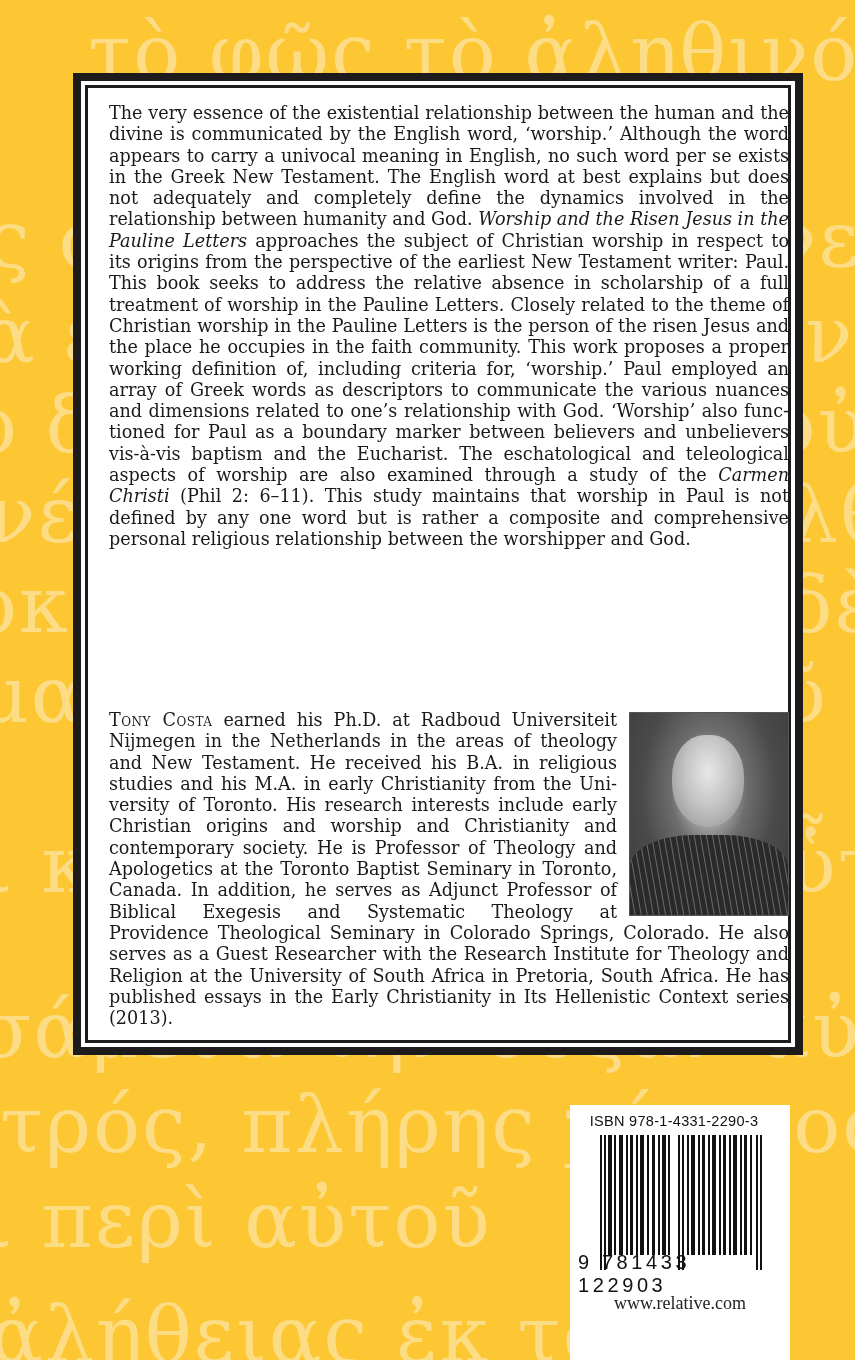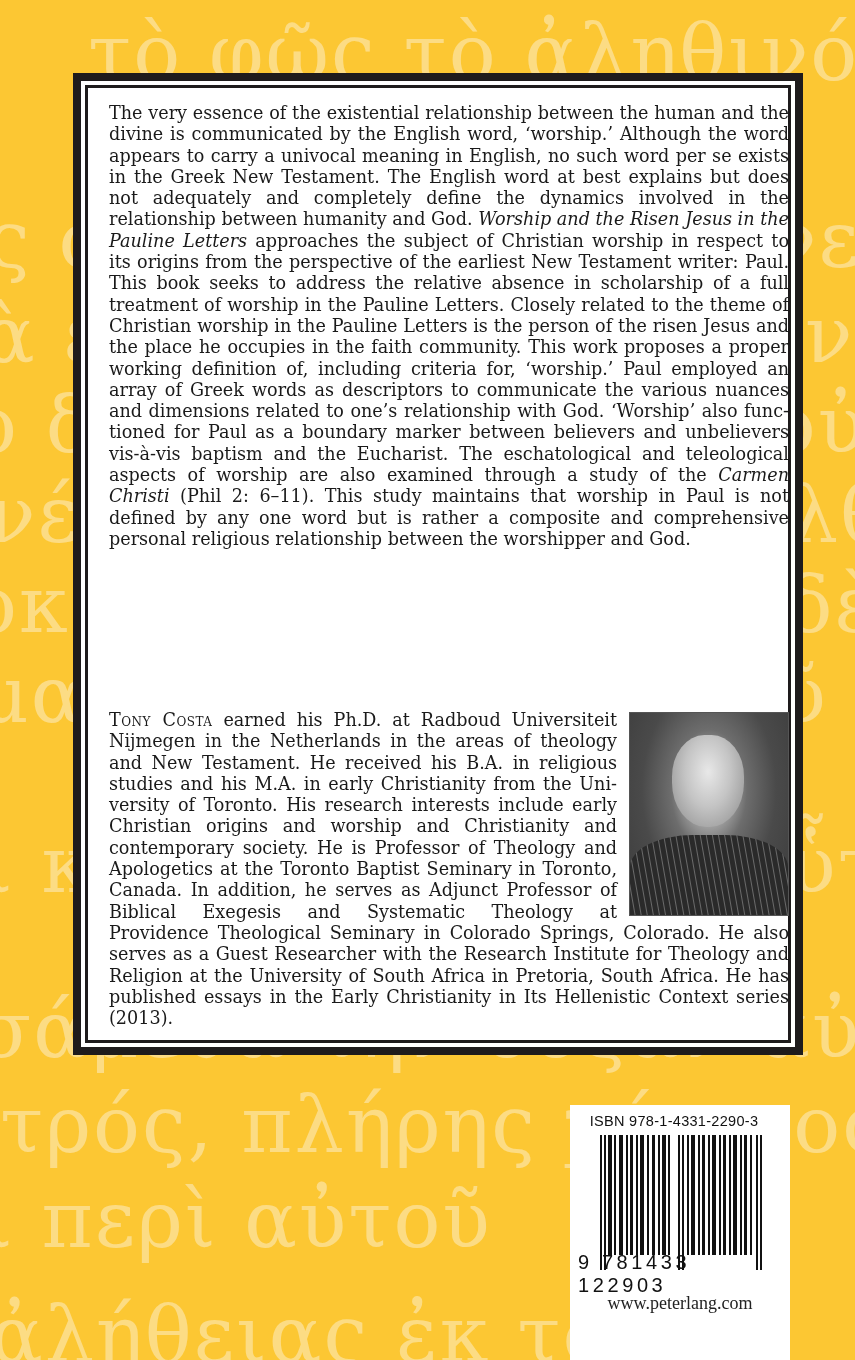--- a/index.html
+++ b/index.html
@@ -224,14 +224,14 @@
       <rect x="131" y="0" width="2" height="120"></rect>
       <rect x="135" y="0" width="4" height="120"></rect>
       <rect x="142" y="0" width="2" height="120"></rect>
       <rect x="146" y="0" width="3" height="120"></rect>
       <rect x="152" y="0" width="2" height="120"></rect>
       <rect x="158" y="0" width="2" height="135"></rect>
       <rect x="162" y="0" width="2" height="135"></rect>
     </g>
   </svg>
   <div class="barcode-digits">9 781433 122903</div>
-  <div class="website">www.peterlang.com</div>
+  <div class="website">www.relative.com</div>
 </div>
 
 </body></html>

